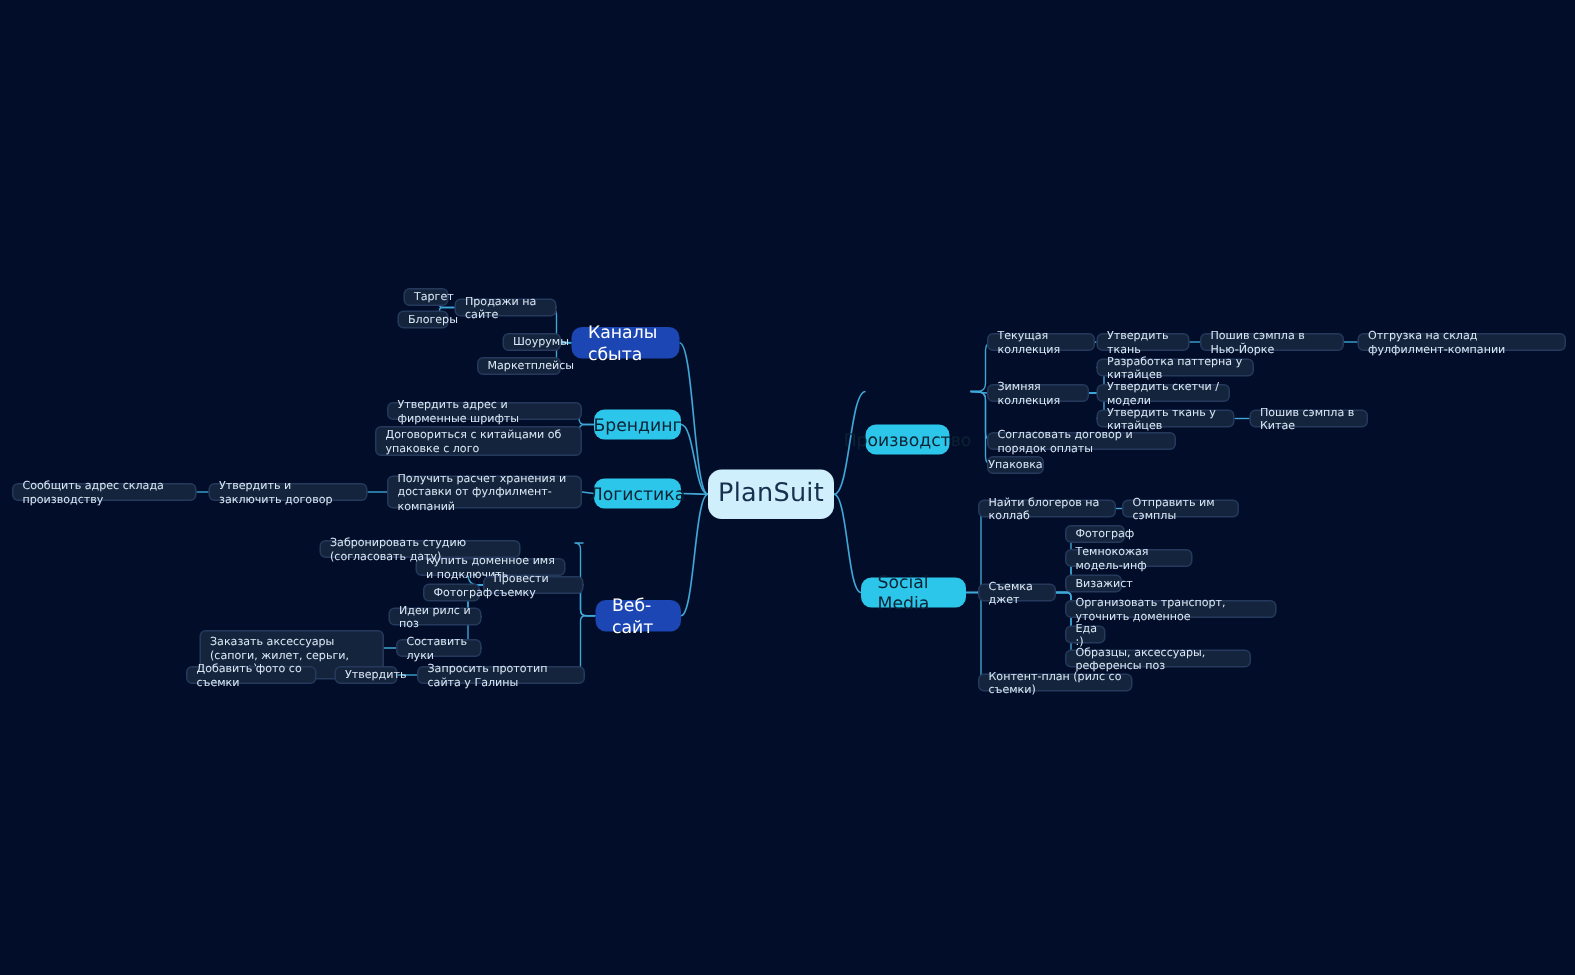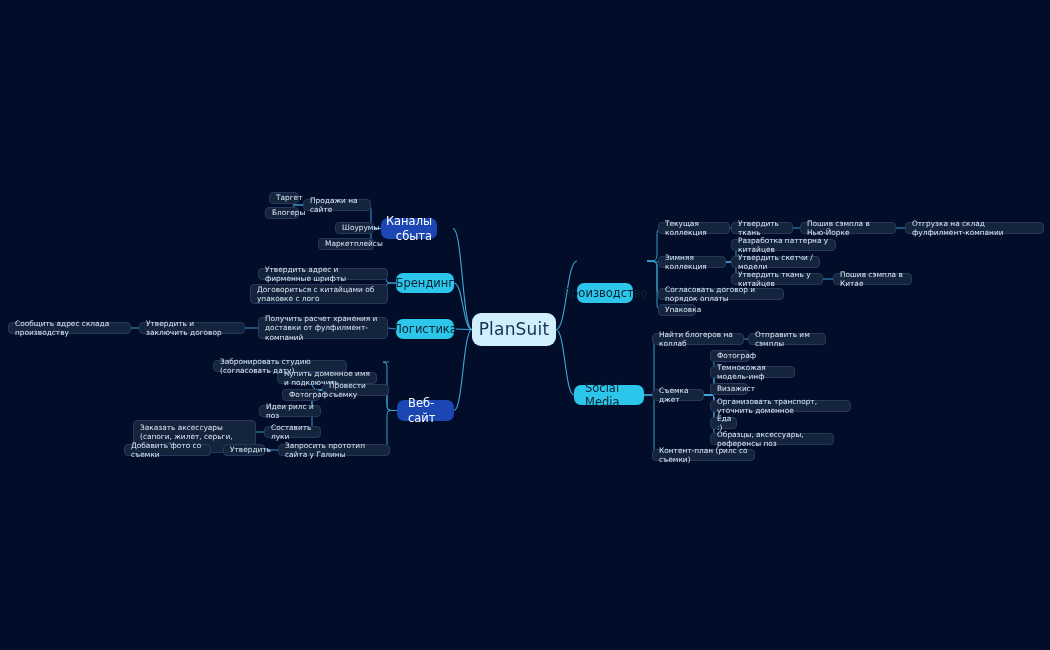--- a/index.html
+++ b/index.html
@@ -120,21 +120,21 @@
       <path d="M 704 395 L 711 395 Q 714 395 714 392 L 714 392 Q 714 389 717 389 L 710 389" fill="none" stroke="#3fa8d8" stroke-width="0.9"></path>
       <path d="M 704 395 L 711 395 Q 714 395 714 398 L 714 403 Q 714 406 717 406 L 710 406" fill="none" stroke="#3fa8d8" stroke-width="0.9"></path>
       <path d="M 704 395 L 711 395 Q 714 395 714 398 L 714 420 Q 714 423 717 423 L 710 423" fill="none" stroke="#3fa8d8" stroke-width="0.9"></path>
       <path d="M 704 395 L 711 395 Q 714 395 714 398 L 714 436 Q 714 439 717 439 L 710 439" fill="none" stroke="#3fa8d8" stroke-width="0.9"></path>
       <path d="M 644 395 L 650 395 Q 654 395 654 399 L 654 451 Q 654 455 658 455 L 652 455" fill="none" stroke="#3fa8d8" stroke-width="0.9"></path>
     </svg>
   <div id="nodes">
       <div class="node n-root" style="left: 472px; top: 313px; width: 84px; height: 33px;">
         <span>PlanSuit</span>
       </div>
-      <div class="node n-main-blue" style="left: 381px; top: 218px; width: 56px; height: 21px; text-align: right;">
+      <div class="node n-main-blue" style="left: 381px; top: 218px; width: 72px; height: 21px;">
         <span>Каналы сбыта</span>
       </div>
       <div class="node n-leaf" style="left: 303px; top: 199px; width: 68px; height: 12px;">
         <span>Продажи на сайте</span>
       </div>
       <div class="node n-leaf" style="left: 269px; top: 192px; width: 30px; height: 12px;">
         <span>Таргет</span>
       </div>
       <div class="node n-leaf" style="left: 265px; top: 207px; width: 34px; height: 12px;">
         <span>Блогеры</span>
@@ -225,21 +225,21 @@
       </div>
       <div class="node n-leaf" style="left: 731px; top: 273px; width: 92px; height: 12px;">
         <span>Утвердить ткань у китайцев</span>
       </div>
       <div class="node n-leaf" style="left: 833px; top: 273px; width: 79px; height: 12px;">
         <span>Пошив сэмпла в Китае</span>
       </div>
       <div class="node n-leaf" style="left: 658px; top: 288px; width: 126px; height: 12px;">
         <span>Согласовать договор и порядок оплаты</span>
       </div>
-      <div class="node n-leaf" style="left: 658px; top: 304px; width: 38px; height: 12px;">
+      <div class="node n-leaf" style="left: 658px; top: 304px; width: 38px; height: 12px; justify-content: center;">
         <span>Упаковка</span>
       </div>
       <div class="node n-main-cyan" style="left: 574px; top: 385px; width: 70px; height: 20px;">
         <span>Social Media</span>
       </div>
       <div class="node n-leaf" style="left: 652px; top: 333px; width: 92px; height: 12px;">
         <span>Найти блогеров на коллаб</span>
       </div>
       <div class="node n-leaf" style="left: 748px; top: 333px; width: 78px; height: 12px;">
         <span>Отправить им сэмплы</span>

